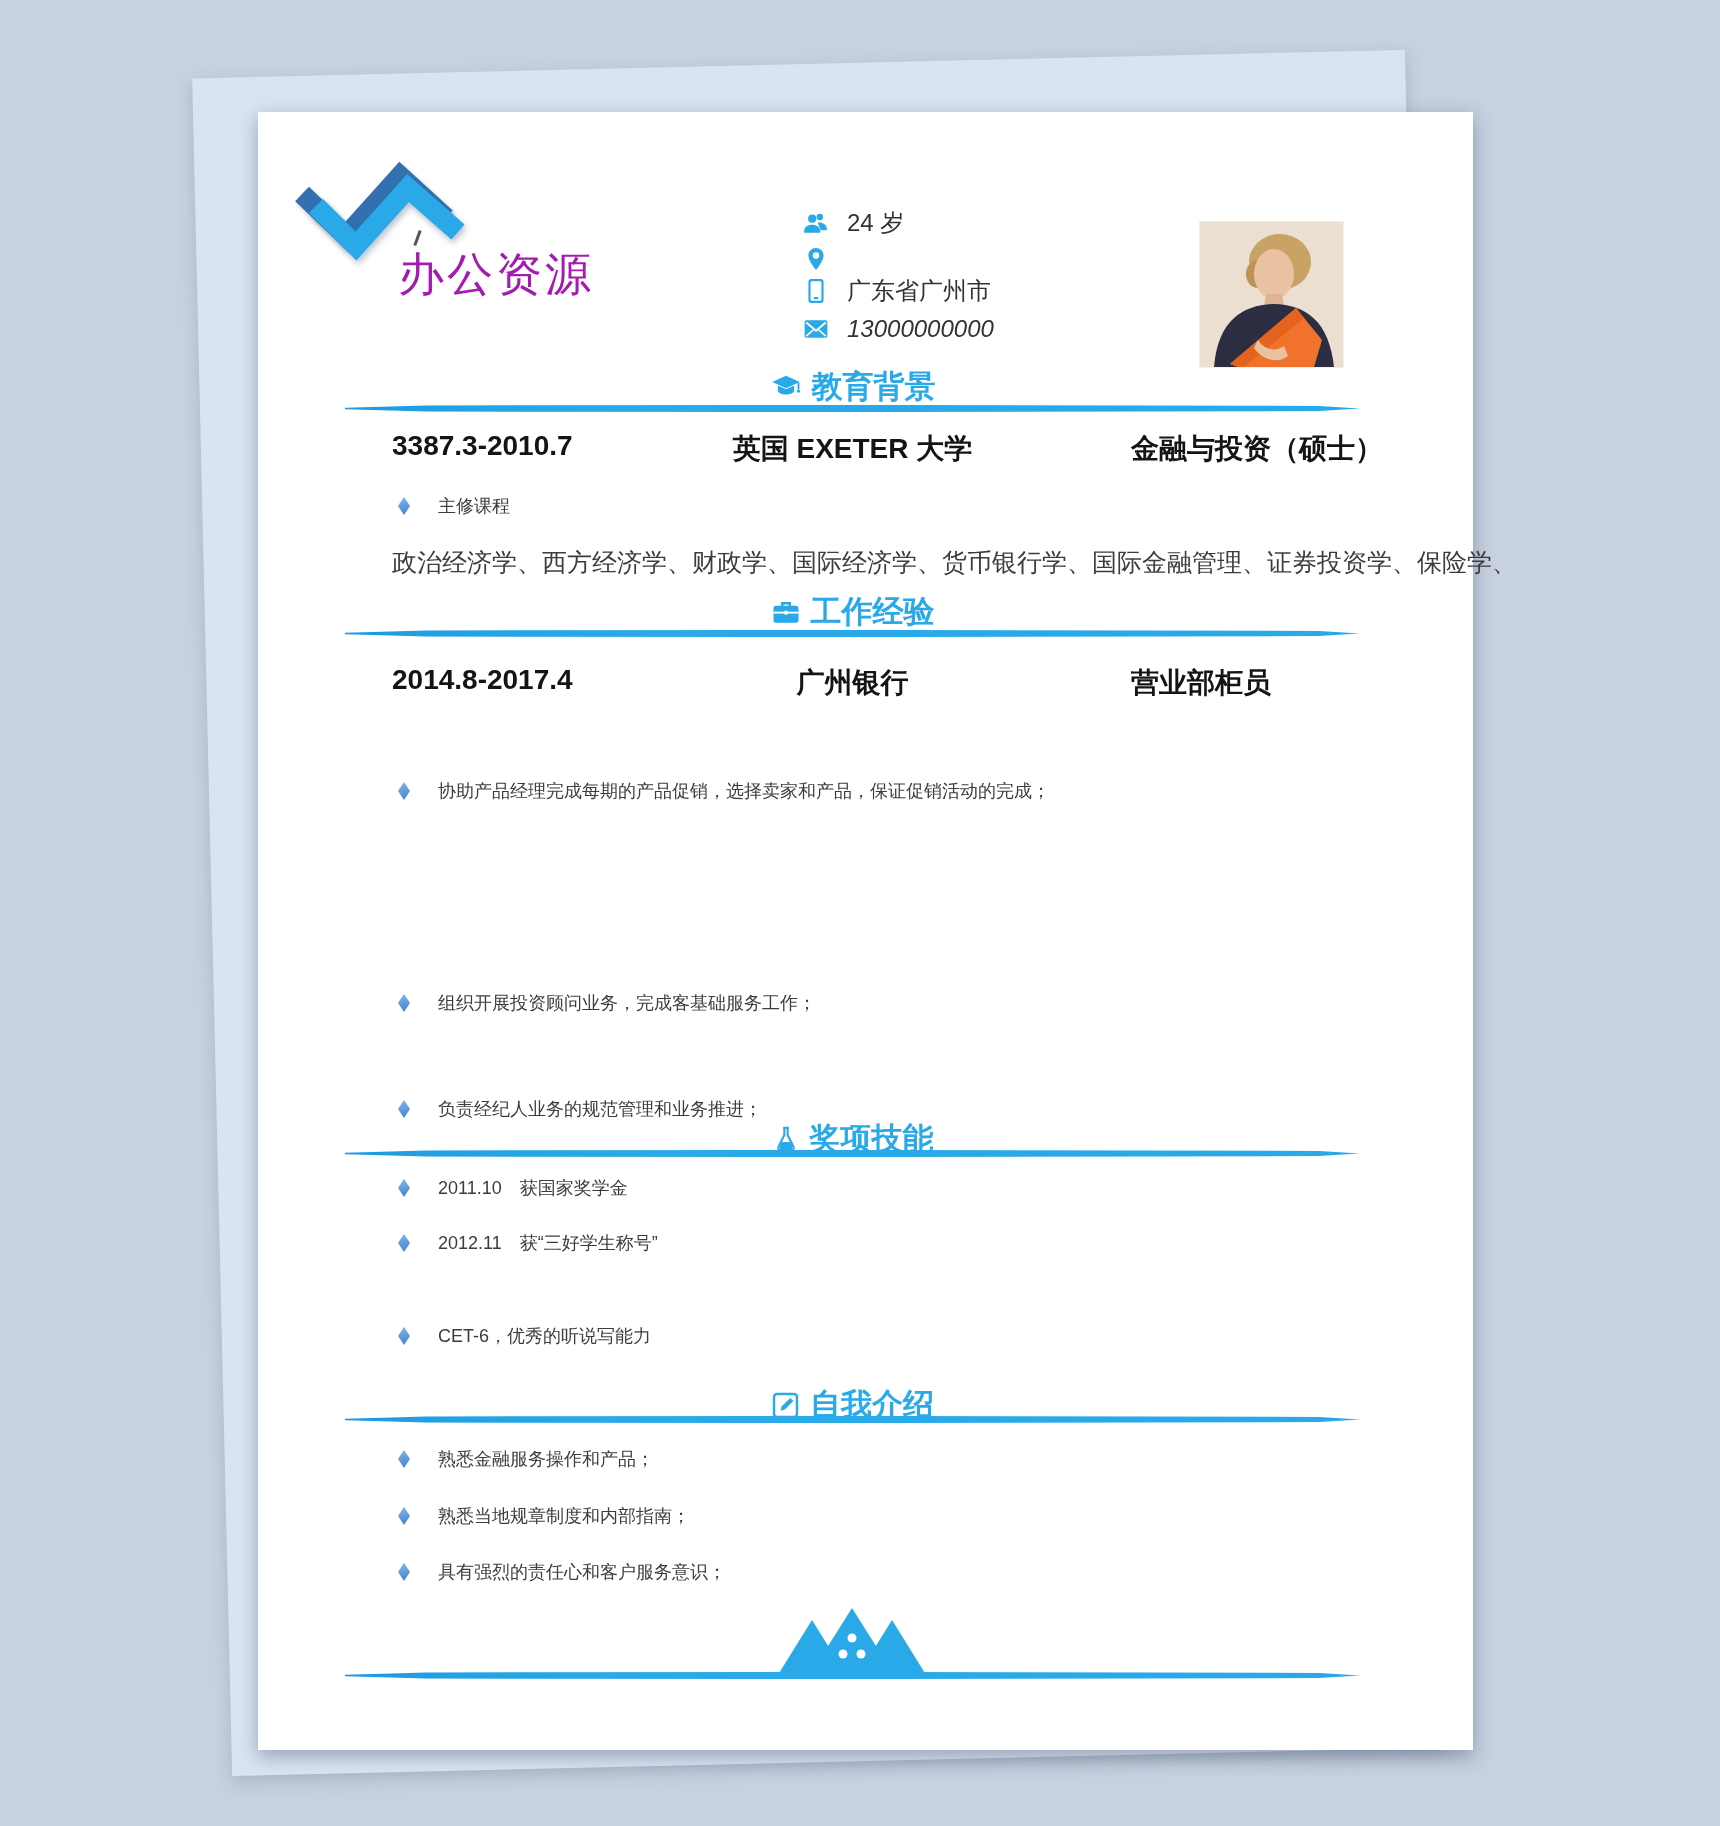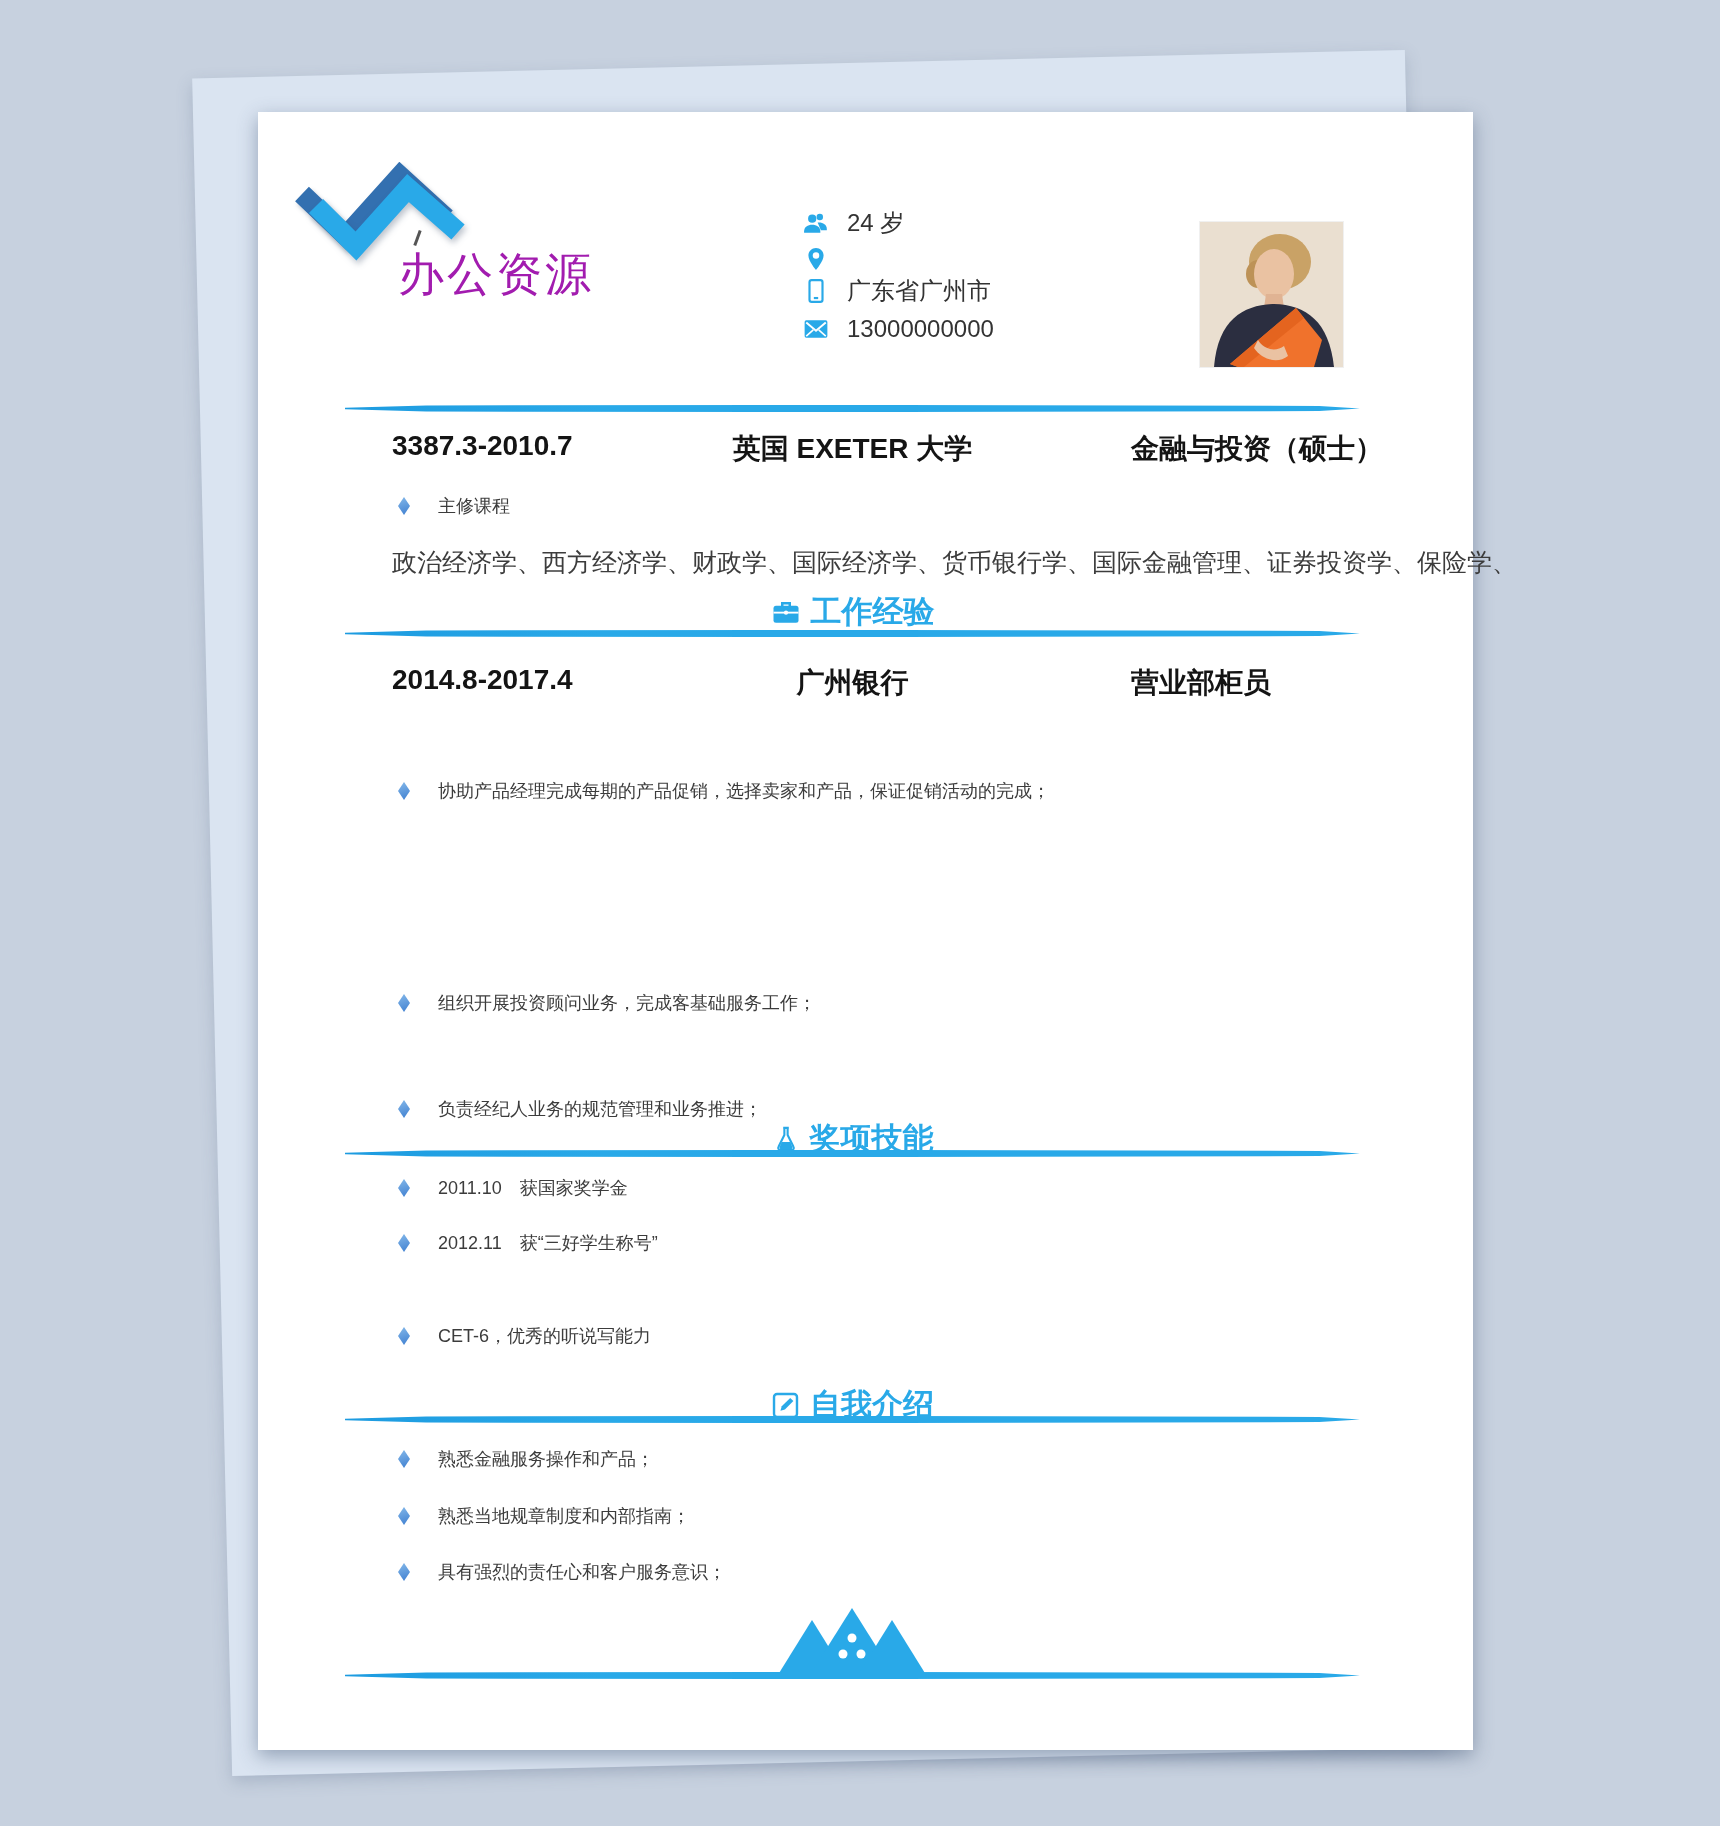--- a/index.html
+++ b/index.html
@@ -78,21 +78,21 @@
         </svg>
         <span></span>
       </div>
       <div class="contact-row" style="top:68px;">
         <svg width="26" height="26" viewBox="0 0 24 24">
           <rect x="6" y="2" width="12" height="20" rx="2" fill="none" stroke="#29a9e8" stroke-width="2"></rect>
           <line x1="10" y1="18.5" x2="14" y2="18.5" stroke="#29a9e8" stroke-width="2"></line>
         </svg>
         <span>广东省广州市</span>
       </div>
-      <div class="contact-row" style="top:106px;">
+      <div class="contact-row" style="top:106px;font-style:italic;">
         <svg width="26" height="26" viewBox="0 0 24 24">
           <rect x="1.5" y="4" width="21" height="16" rx="1.5" fill="#29a9e8"></rect>
           <polyline points="3,6 12,13.5 21,6" fill="none" stroke="#fff" stroke-width="1.8"></polyline>
           <polyline points="3,18.5 9.5,12.8" fill="none" stroke="#fff" stroke-width="1.5"></polyline>
           <polyline points="14.5,12.8 21,18.5" fill="none" stroke="#fff" stroke-width="1.5"></polyline>
         </svg>
         <span>13000000000</span>
       </div>
     </div>
 
@@ -103,20 +103,29 @@
         <ellipse cx="58" cy="52" rx="12" ry="14" fill="#bd9257"></ellipse>
         <ellipse cx="74" cy="52" rx="20" ry="25" fill="#eac2a2"></ellipse>
         <path d="M66 72l16 0 2 14-20 0z" fill="#e0b393"></path>
         <path d="M14 145c4-48 30-62 60-63 32 1 55 17 60 63z" fill="#2b2e40"></path>
         <polygon points="30,142 96,86 122,118 114,145 38,145" fill="#f0722c"></polygon>
         <polygon points="30,142 96,86 104,96 44,145 38,145" fill="#e4641f"></polygon>
         <path d="M58 118c6 10 18 12 26 6l4 10c-10 8-26 4-34-8z" fill="#eac2a2"></path>
       </svg>
     </div>
 
+    <div class="section-head" style="top:254px;">
+      <svg width="32" height="30" viewBox="0 0 24 24">
+        <polygon points="12,3 23,8 12,13 1,8" fill="#29a9e8"></polygon>
+        <path d="M5.5 10.7v4.3c0 1.7 2.9 3 6.5 3s6.5-1.3 6.5-3v-4.3L12 13.7z" fill="#29a9e8"></path>
+        <line x1="22" y1="8.5" x2="22" y2="14" stroke="#29a9e8" stroke-width="1.5"></line>
+        <circle cx="22" cy="15.2" r="1.3" fill="#29a9e8"></circle>
+      </svg>
+      <span>教育背景</span>
+    </div>
     <div class="section-line" style="top:293px;"></div>
 
     <div class="entry-row" style="top:318px;">
       <span class="entry-period">3387.3-2010.7</span>
       <span class="entry-org">英国 EXETER 大学</span>
       <span class="entry-role">金融与投资（硕士）</span>
     </div>
     <div class="bullet" style="top:382px;">
       <span class="diamond"></span>
       <span>主修课程</span>

